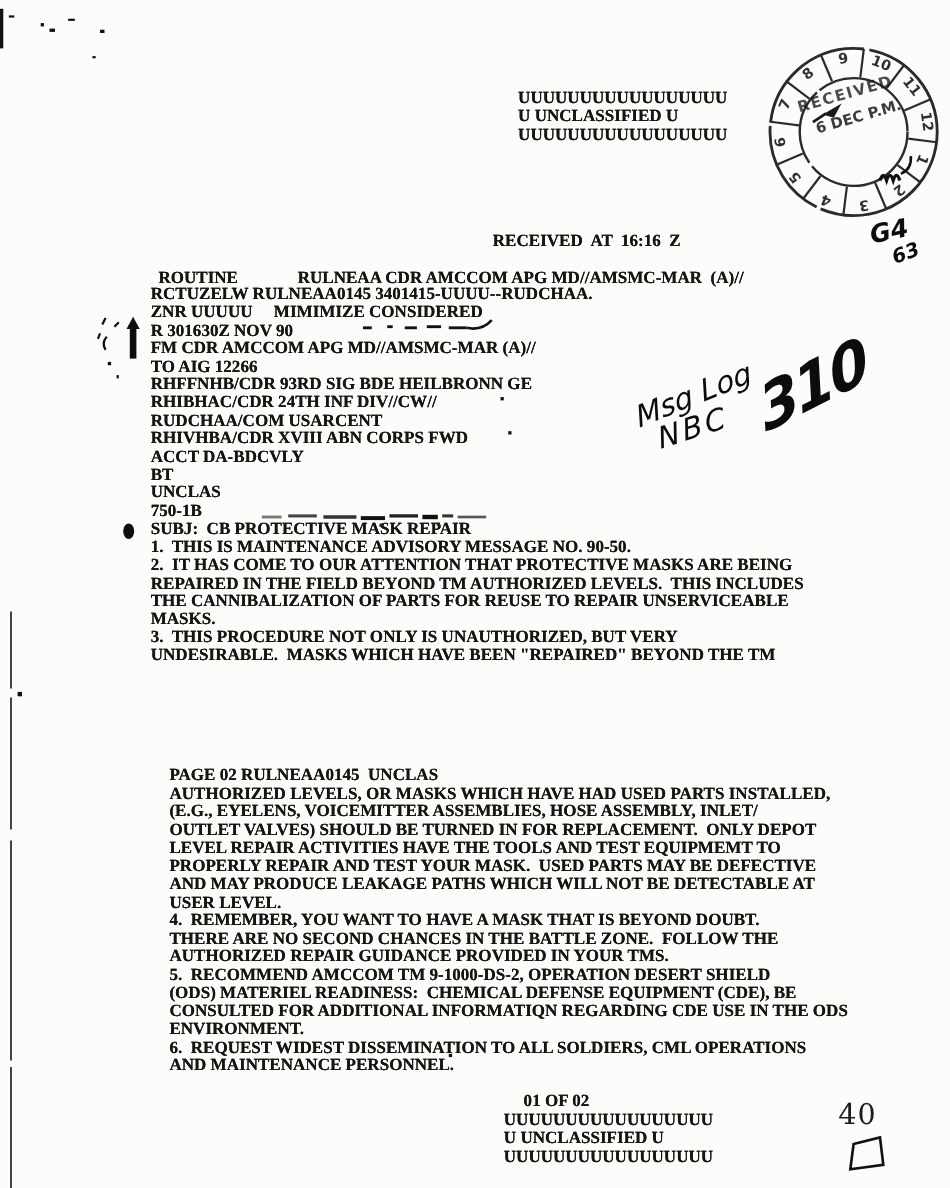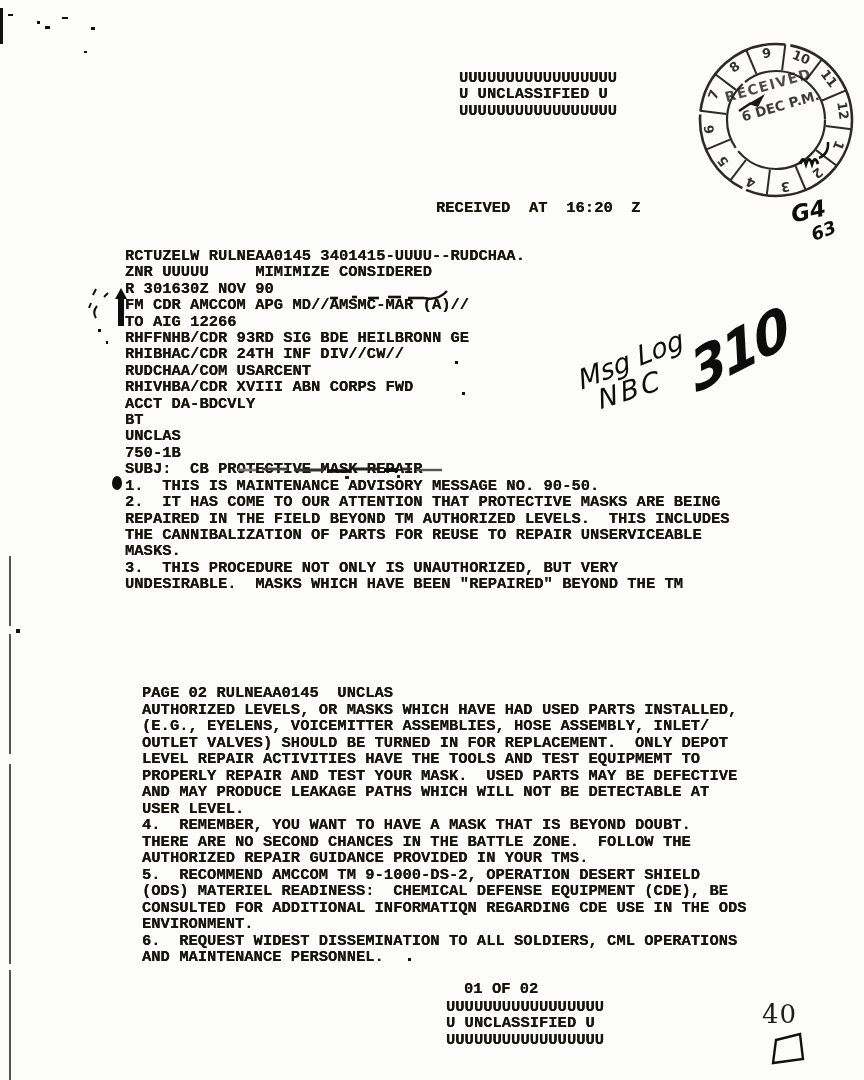--- a/index.html
+++ b/index.html
@@ -1,21 +1,21 @@
 <!DOCTYPE html>
 <html><head>
 <meta charset="utf-8">
 <style>
   html,body{margin:0;padding:0;background:#e8e8e6;}
   .page{
     position:relative;width:864px;height:1080px;background:#fcfcfa;
     overflow:hidden;font-family:"DejaVu Sans Mono",monospace;color:#17150f;
   }
   pre.typed{
-    position:absolute;margin:4px;font-family:Liberation Mono, monospace;
+    position:absolute;margin:16px;font-family:Liberation Serif, serif;
     font-size:15.5px;line-height:16.4px;font-weight:bold;color:#17150f;
     text-shadow:0 0 .5px #17150f;white-space:pre;letter-spacing:0;
   }
   .hand{
     position:absolute;font-family:"DejaVu Sans",sans-serif;font-style:italic;
     color:#0c0c0c;white-space:nowrap;
   }
   .serifnum{
     position:absolute;font-family:"DejaVu Serif",serif;color:#1c1c1c;
   }
@@ -24,22 +24,23 @@
 </style>
 </head>
 <body>
 
 <div class="page">
 
   <pre class="typed" style="left:455px;top:66px;">UUUUUUUUUUUUUUUUU
 U UNCLASSIFIED U
 UUUUUUUUUUUUUUUUU</pre>
 
-  <pre class="typed" style="left:432px;top:196px;">RECEIVED  AT  16:20  Z</pre>
+  <pre class="typed" style="left:432px;top:196px;">RECEIVED  AT  16:16  Z</pre>
 
+  <pre class="typed" style="left:128px;top:229px;">ROUTINE              RULNEAA CDR AMCCOM APG MD//AMSMC-MAR  (A)//</pre>
 
   <pre class="typed" style="left:121px;top:244px;">RCTUZELW RULNEAA0145 3401415-UUUU--RUDCHAA.
 ZNR UUUUU     MIMIMIZE CONSIDERED
 R 301630Z NOV 90
 FM CDR AMCCOM APG MD//AMSMC-MAR (A)//
 TO AIG 12266
 RHFFNHB/CDR 93RD SIG BDE HEILBRONN GE
 RHIBHAC/CDR 24TH INF DIV//CW//
 RUDCHAA/COM USARCENT
 RHIVHBA/CDR XVIII ABN CORPS FWD

